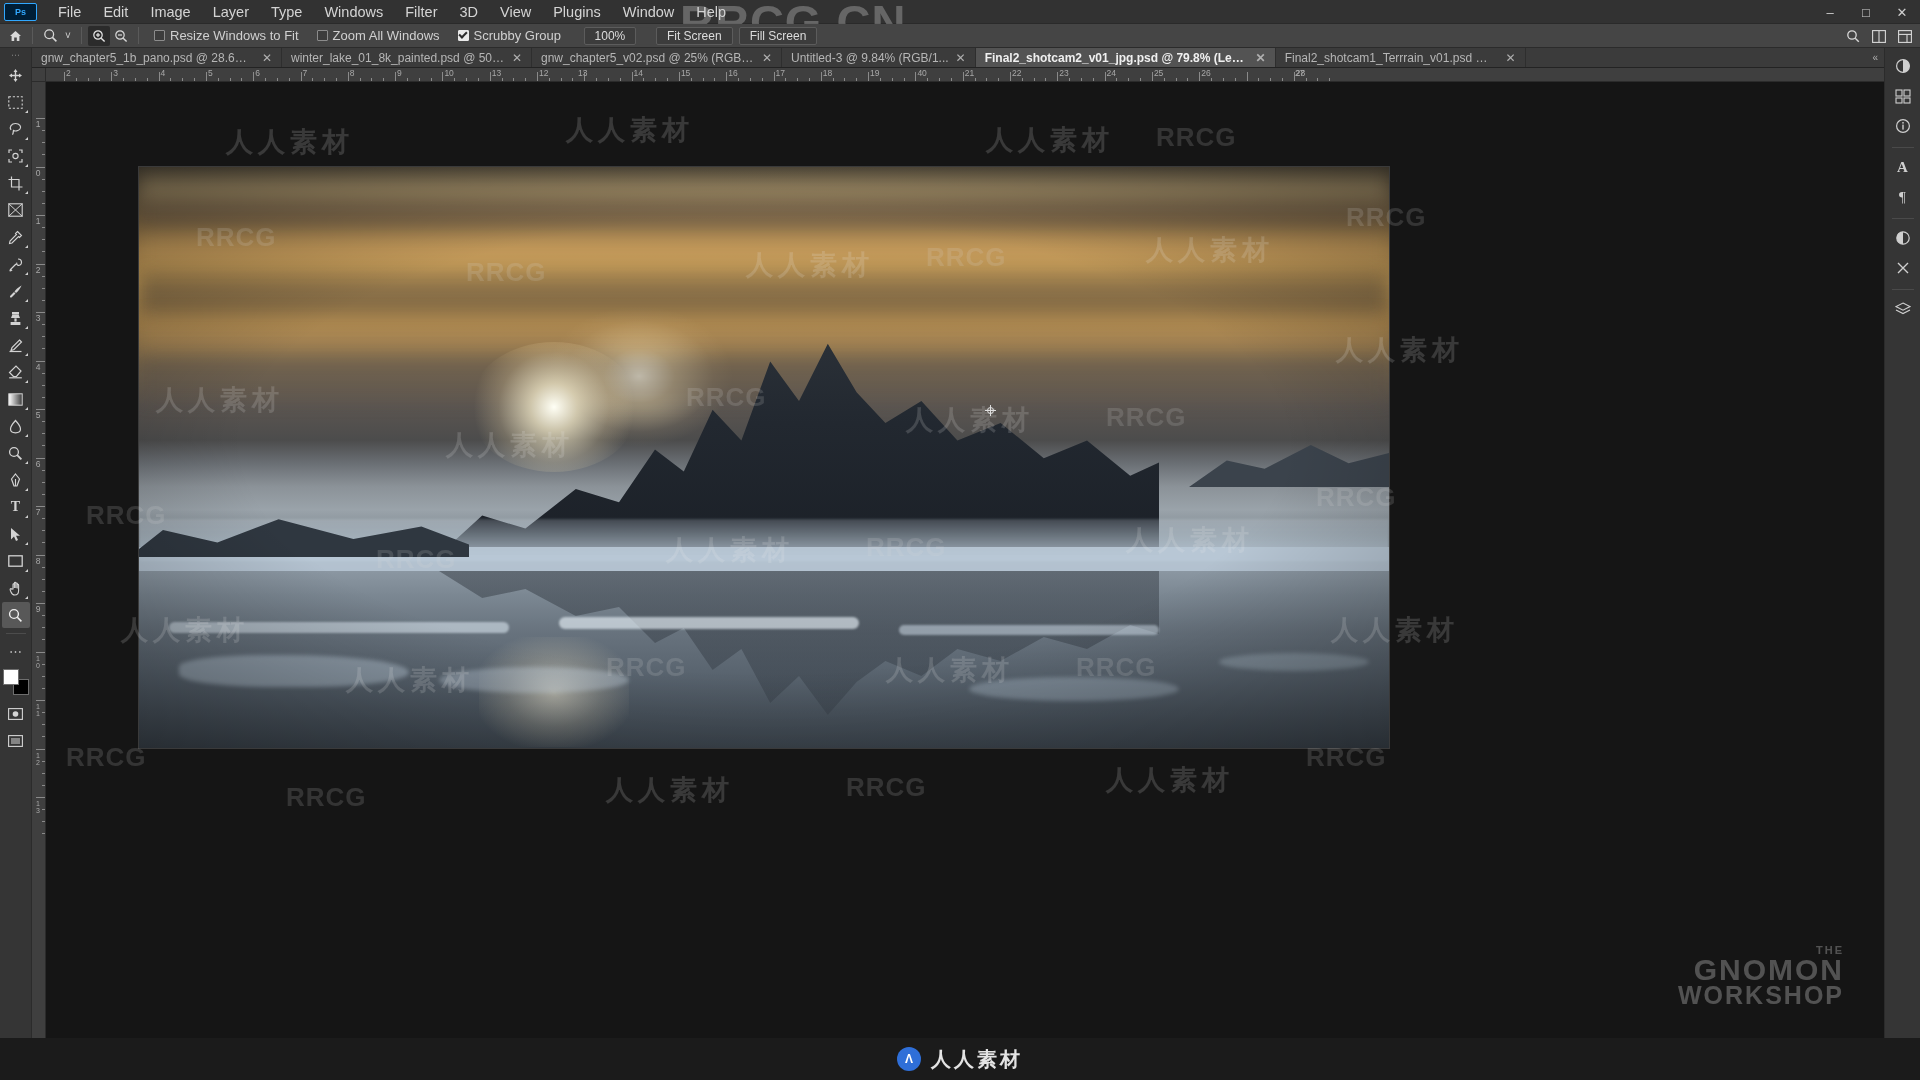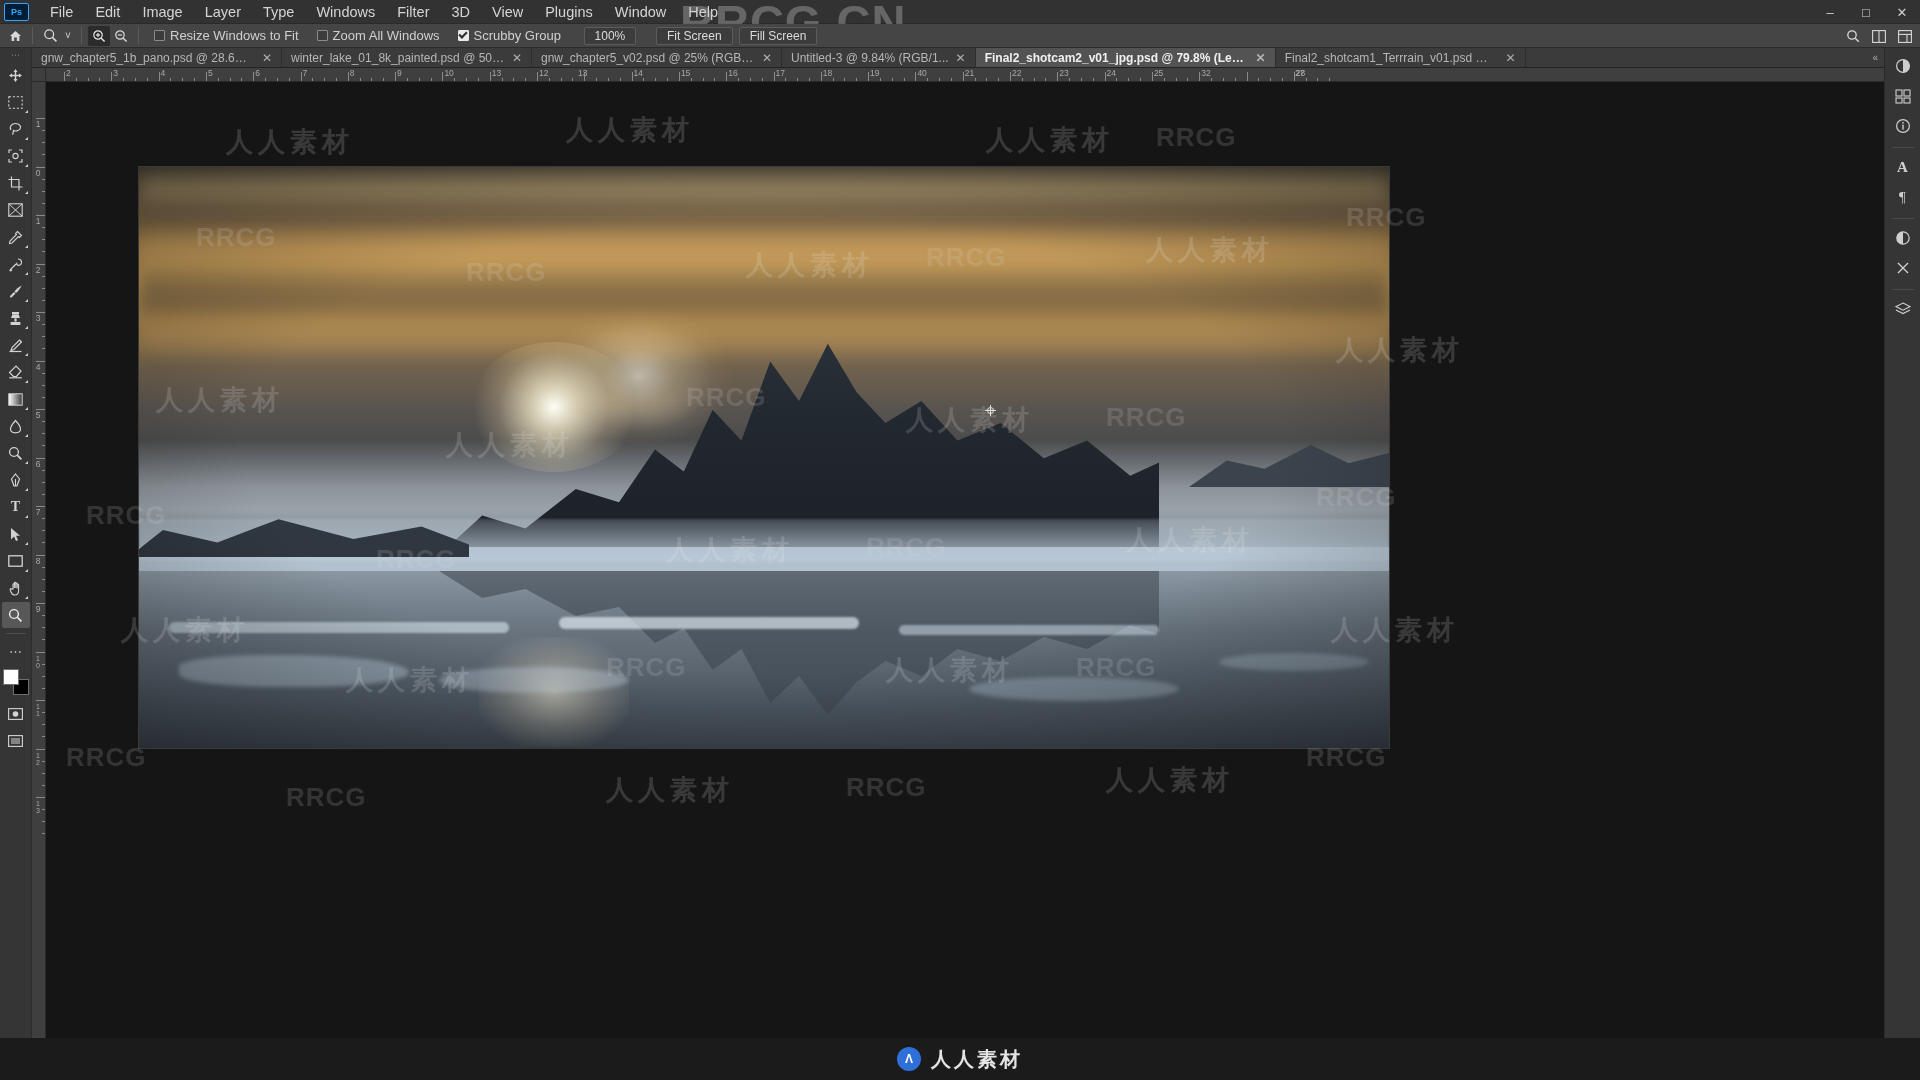--- a/index.html
+++ b/index.html
@@ -10,21 +10,21 @@
     -webkit-font-smoothing: antialiased;
   }
   .app { position:relative; width:1920px; height:1080px; display:flex; flex-direction:column; }
 
   
   .menubar {
     height:24px; background:#323232; display:flex; align-items:center;
     border-bottom:1px solid #2a2a2a; position:relative; flex:0 0 24px;
   }
   .ps-logo {
-    width:25px;height:18px;margin:0 10px 0 4px;background:#001e36;
+    width:33px;height:18px;margin:0 10px 0 4px;background:#001e36;
     border:1px solid #31a8ff; border-radius:2px;
     color:#31a8ff; font-size:9px; font-weight:bold;
     display:flex;align-items:center;justify-content:center;
   }
   .menu-item { padding:3px 11px; font-size:14.5px; color:#d4d4d4; cursor:default; white-space:nowrap; }
   .win-ctrls { position:absolute; right:0; top:0; height:24px; display:flex; align-items:center; }
   .win-btn { width:36px; height:24px; display:flex;align-items:center;justify-content:center; color:#cfcfcf; font-size:13px; }
 
   
   .optionsbar {
@@ -609,21 +609,21 @@
               <div class="tnum" style="left: 1060.6px;">24</div>
               <div class="tick" style="left: 1070.42px; height: 4px; top: 10px;"></div>
               <div class="tick" style="left: 1082.25px; height: 4px; top: 10px;"></div>
               <div class="tick" style="left: 1094.07px; height: 4px; top: 10px;"></div>
               <div class="tick major" style="left: 1105.9px;"></div>
               <div class="tnum" style="left: 1107.9px;">25</div>
               <div class="tick" style="left: 1117.72px; height: 4px; top: 10px;"></div>
               <div class="tick" style="left: 1129.55px; height: 4px; top: 10px;"></div>
               <div class="tick" style="left: 1141.37px; height: 4px; top: 10px;"></div>
               <div class="tick major" style="left: 1153.2px;"></div>
-              <div class="tnum" style="left: 1155.2px;">32</div>
+              <div class="tnum" style="left: 1155.2px;">26</div>
               <div class="tick" style="left: 1165.02px; height: 4px; top: 10px;"></div>
               <div class="tick" style="left: 1176.85px; height: 4px; top: 10px;"></div>
               <div class="tick" style="left: 1188.67px; height: 4px; top: 10px;"></div>
               <div class="tick major" style="left: 1200.5px;"></div>
               <div class="tnum" style="left: 1249px;">27</div>
               <div class="tick" style="left: 1212.33px; height: 4px; top: 10px;"></div>
               <div class="tick" style="left: 1224.15px; height: 4px; top: 10px;"></div>
               <div class="tick" style="left: 1235.97px; height: 4px; top: 10px;"></div>
               <div class="tick major" style="left: 1247.8px;"></div>
               <div class="tnum" style="left: 1249.8px;">28</div>
@@ -799,20 +799,25 @@
             <div class="wm wm-rrcg" style="left:1060px;top:320px;">RRCG</div>
             <div class="wm wm-zh" style="left:1080px;top:440px;">人人素材</div>
             <div class="wm wm-rrcg" style="left:1030px;top:570px;">RRCG</div>
             <div class="wm wm-zh" style="left:1060px;top:680px;">人人素材</div>
             <div class="wm wm-rrcg" style="left:1300px;top:120px;">RRCG</div>
             <div class="wm wm-zh" style="left:1290px;top:250px;">人人素材</div>
             <div class="wm wm-rrcg" style="left:1270px;top:400px;">RRCG</div>
             <div class="wm wm-zh" style="left:1285px;top:530px;">人人素材</div>
             <div class="wm wm-rrcg" style="left:1260px;top:660px;">RRCG</div>
 
+            <div class="gnomon">
+              <div class="g1">THE</div>
+              <div class="g2">GNOMON</div>
+              <div class="g3">WORKSHOP</div>
+            </div>
           </div>
         </div>
       </div>
 
       <div class="statusbar">
         <span class="st-zoom">79.83%</span>
         <span class="st-doc">Doc: 9.89M/19.8M</span>
         <span class="st-arrow">›</span>
       </div>
     </div>

